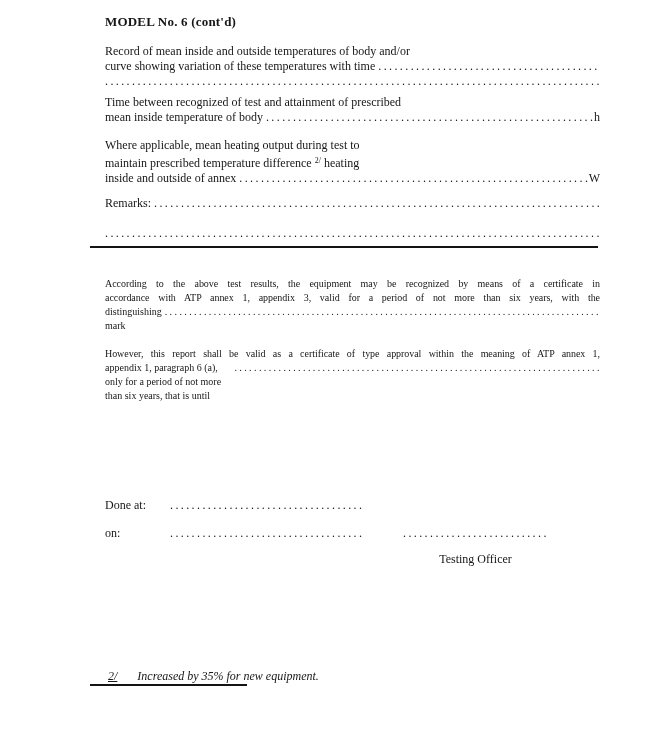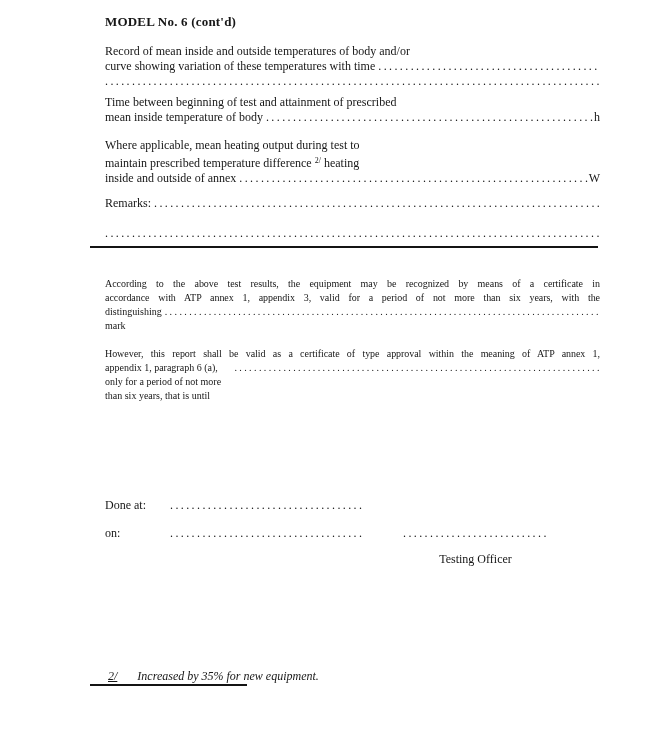--- a/index.html
+++ b/index.html
@@ -56,21 +56,21 @@
     <div class="fl">
       <span class="pre">curve showing variation of these temperatures with time</span>
       <span class="leader">........................................................................................................................................................................................................</span>
     </div>
     <div class="fl">
       <span class="leader full">........................................................................................................................................................................................................</span>
     </div>
   </div>
 
   <div class="mt6">
-    <div class="line">Time between beginning of test and attainment of prescribed</div>
+    <div class="line">Time between recognized of test and attainment of prescribed</div>
     <div class="fl">
       <span class="pre">mean inside temperature of body</span>
       <span class="leader">........................................................................................................................................................................................................</span>
       <span class="suffix">h</span>
     </div>
   </div>
 
   <div class="mt13">
     <div class="line">Where applicable, mean heating output during test to</div>
     <div class="line">

